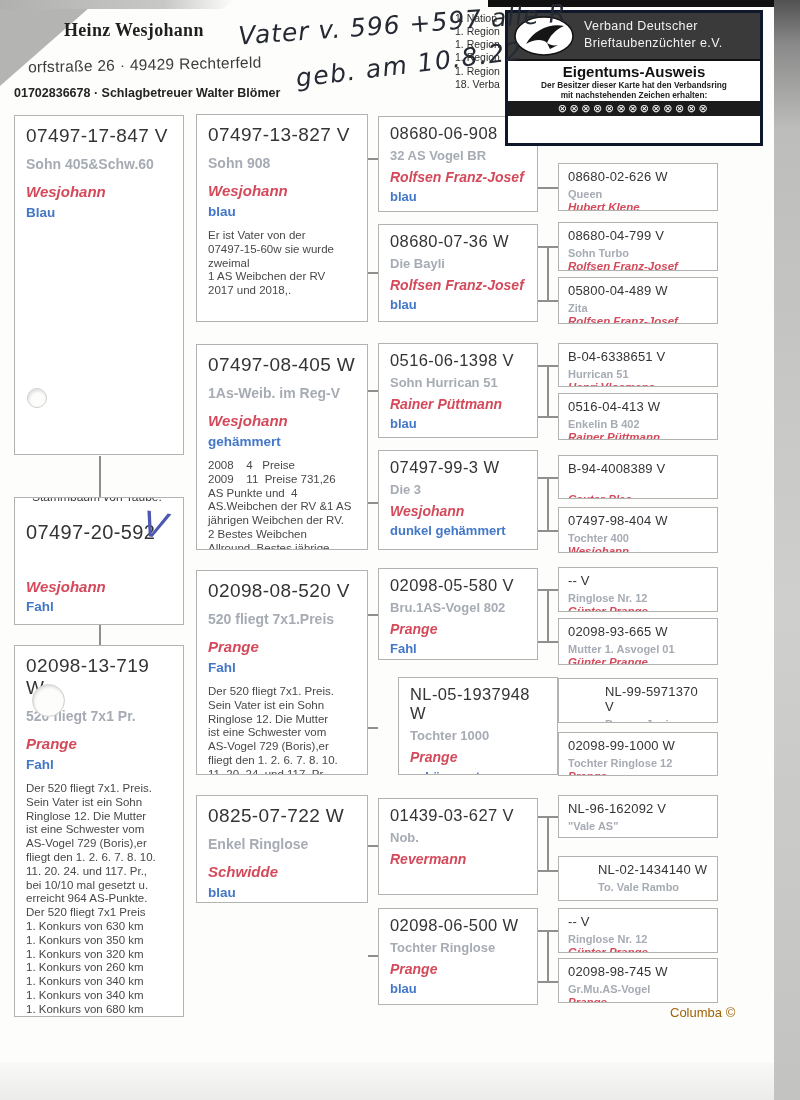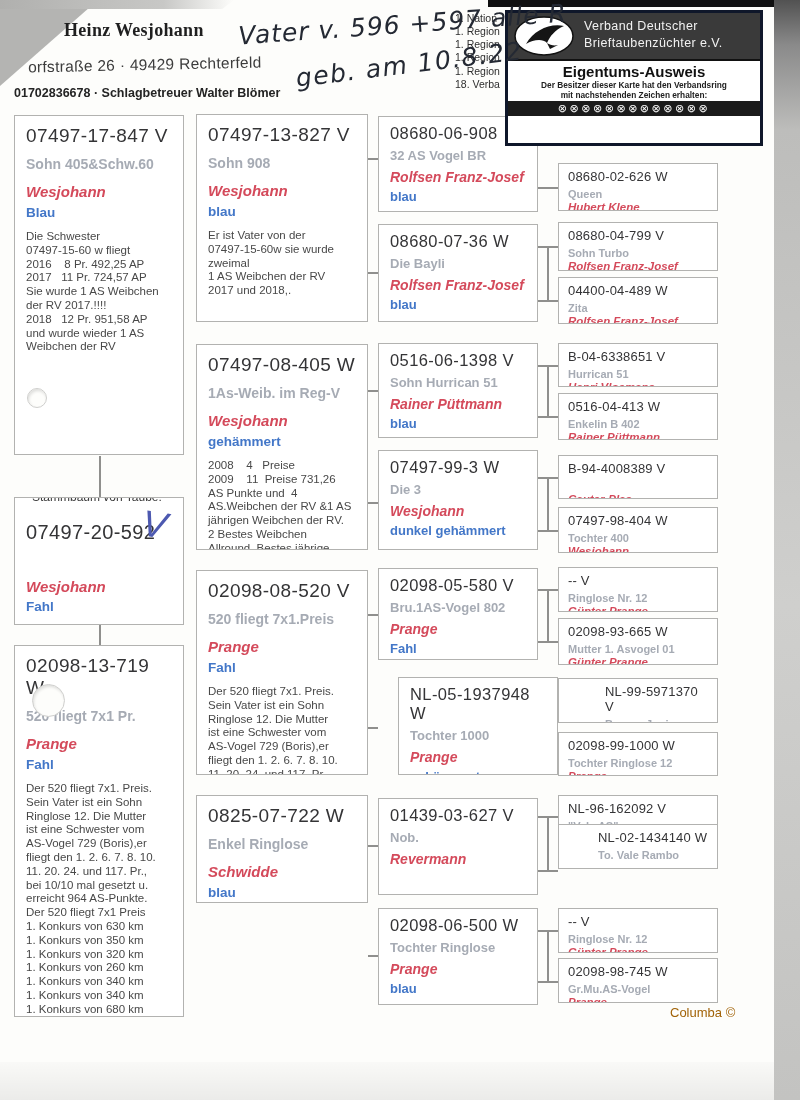--- a/index.html
+++ b/index.html
@@ -148,29 +148,20 @@
   <div class="vl" style="left:547px;top:589px;height:53px;"></div>
   <div class="vl" style="left:547px;top:700px;height:55px;"></div>
   <div class="vl" style="left:547px;top:816px;height:55px;"></div>
   <div class="vl" style="left:547px;top:930px;height:52px;"></div>
 
   <div class="pbox" style="left:14px;top:115px;width:170px;height:340px;">
     <div class="ring">07497-17-847 V</div>
     <div class="gname">Sohn 405&amp;Schw.60</div>
     <div class="breeder">Wesjohann</div>
     <div class="pcolor">Blau</div>
-    <div class="note">Die Schwester
-07497-15-60 w fliegt
-2016    8 Pr. 492,25 AP
-2017   11 Pr. 724,57 AP
-Sie wurde 1 AS Weibchen
-der RV 2017.!!!!
-2018   12 Pr. 951,58 AP
-und wurde wieder 1 AS
-Weibchen der RV</div>
   </div>
 
   <div class="pbox subject" style="left:14px;top:497px;width:170px;height:128px;">
     <span class="legend">Stammbaum von Taube:</span>
     <div class="hw-v">V</div>
     <div class="ring">07497-20-592</div>
     <div class="breeder">Wesjohann</div>
     <div class="pcolor">Fahl</div>
   </div>
 
@@ -300,21 +291,21 @@
     <div class="ring">08680-02-626 W</div>
     <div class="gname">Queen</div>
     <div class="breeder">Hubert Klene</div>
   </div>
   <div class="pbox sm" style="left:558px;top:222px;width:160px;height:49px;">
     <div class="ring">08680-04-799 V</div>
     <div class="gname">Sohn Turbo</div>
     <div class="breeder">Rolfsen Franz-Josef</div>
   </div>
   <div class="pbox sm" style="left:558px;top:277px;width:160px;height:47px;">
-    <div class="ring">04400-04-489 W</div>
+    <div class="ring">05800-04-489 W</div>
     <div class="gname">Zita</div>
     <div class="breeder">Rolfsen Franz-Josef</div>
   </div>
   <div class="pbox sm" style="left:558px;top:343px;width:160px;height:44px;">
     <div class="ring">B-04-6338651 V</div>
     <div class="gname">Hurrican 51</div>
     <div class="breeder">Henri Vloemans</div>
   </div>
   <div class="pbox sm" style="left:558px;top:393px;width:160px;height:47px;">
     <div class="ring">0516-04-413 W</div>
@@ -349,21 +340,21 @@
   <div class="pbox sm" style="left:558px;top:732px;width:160px;height:44px;">
     <div class="ring">02098-99-1000 W</div>
     <div class="gname">Tochter Ringlose 12</div>
     <div class="breeder">Prange</div>
   </div>
   <div class="pbox sm" style="left:558px;top:795px;width:160px;height:43px;">
     <div class="ring">NL-96-162092 V</div>
     <div class="gname">"Vale AS"</div>
     <div class="breeder"></div>
   </div>
-  <div class="pbox sm" style="left:558px;top:824px;width:160px;height:45px;padding-left:39px;">
+  <div class="pbox sm" style="left:558px;top:856px;width:160px;height:45px;padding-left:39px;">
     <div class="ring">NL-02-1434140 W</div>
     <div class="gname">To. Vale Rambo</div>
     <div class="breeder"></div>
   </div>
   <div class="pbox sm" style="left:558px;top:908px;width:160px;height:45px;">
     <div class="ring">-- V</div>
     <div class="gname">Ringlose Nr. 12</div>
     <div class="breeder">Günter Prange</div>
   </div>
   <div class="pbox sm" style="left:558px;top:958px;width:160px;height:45px;">

